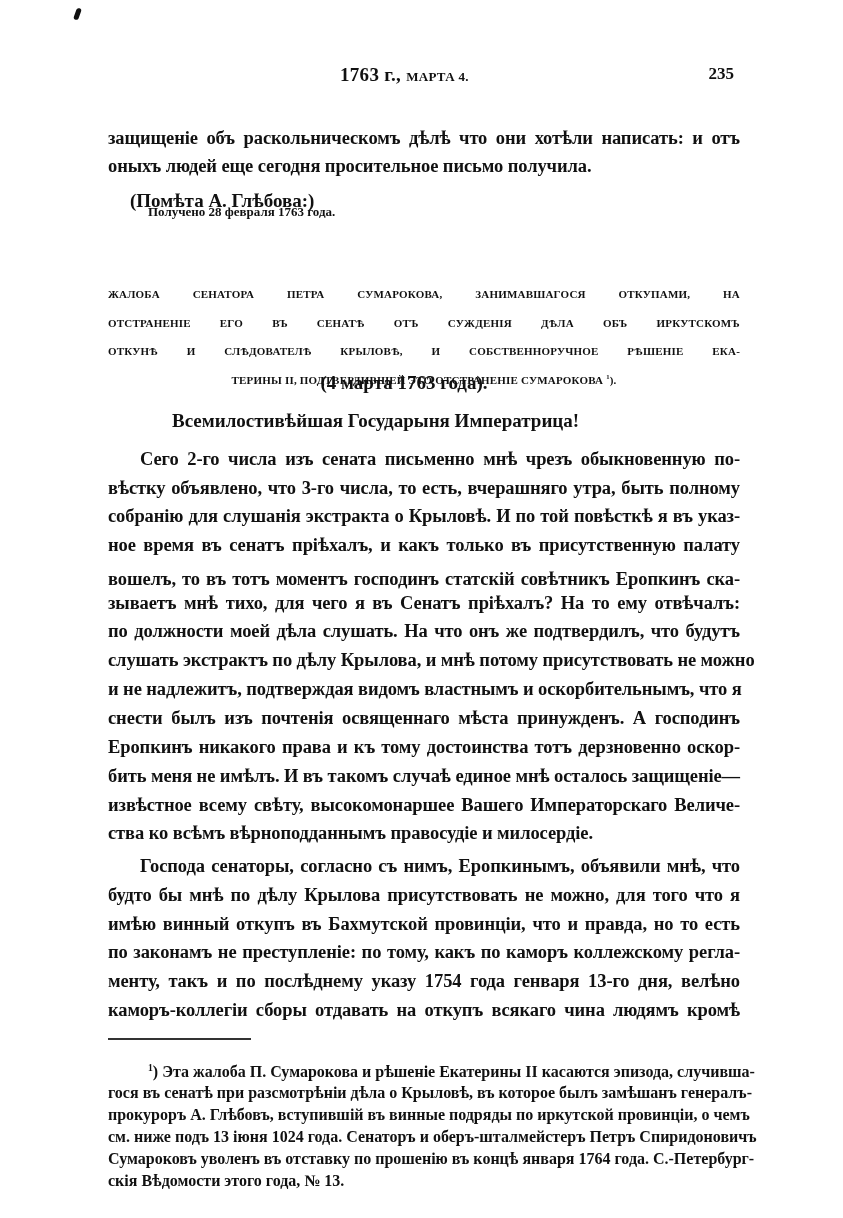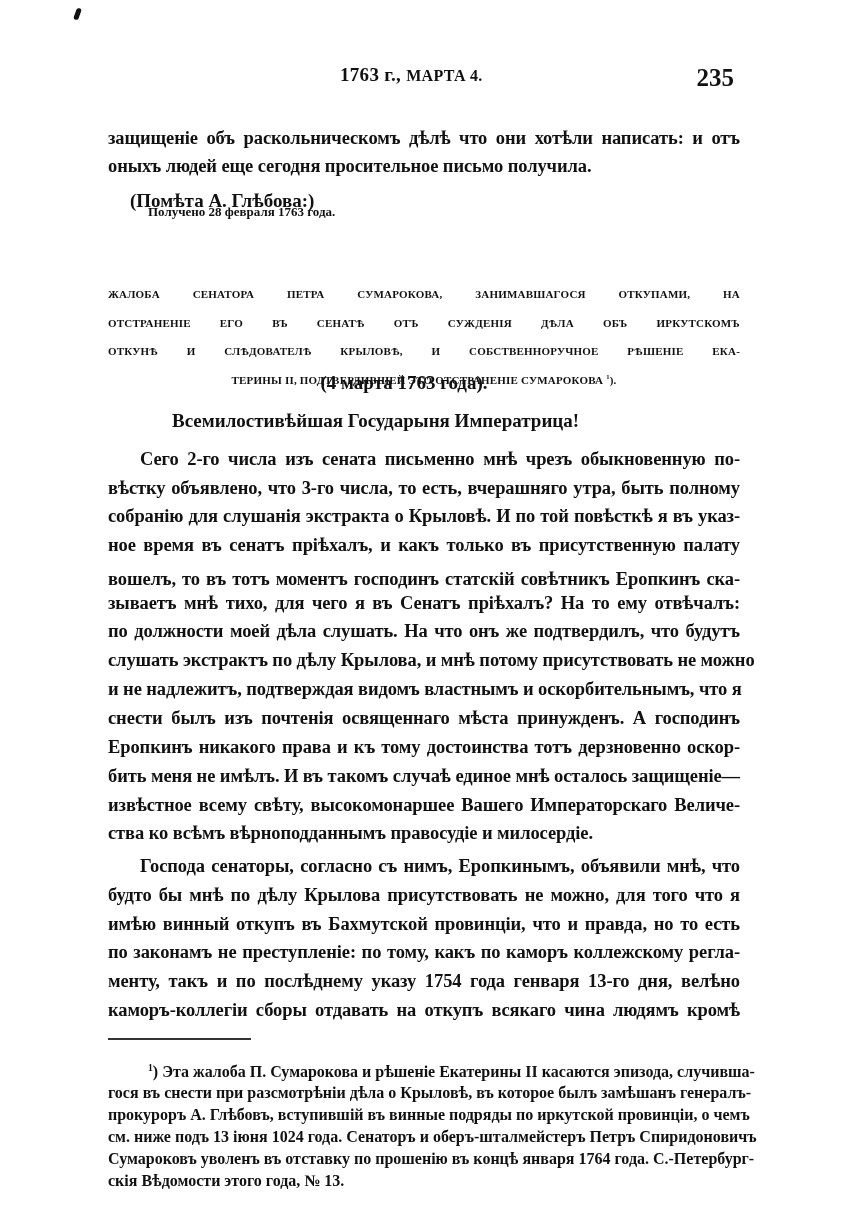--- a/index.html
+++ b/index.html
@@ -2,22 +2,22 @@
 <html><head>
 <meta charset="utf-8">
 <style>
   html, body { margin: 0; padding: 0; background: #ffffff; }
   body { width: 843px; height: 1218px; position: relative; overflow: hidden;
          font-family: "Liberation Serif", "DejaVu Serif", serif; color: #111; }
   .mark { position: absolute; left: 75px; top: 8px; width: 5px; height: 12px;
           background: #111; border-radius: 3px; transform: rotate(20deg); }
   .header { position: absolute; top: 64px; left: 108px; width: 632px; height: 28px; }
   .header .running { position: absolute; left: 232px; top: 0; font-size: 19px; font-weight: bold; letter-spacing: 0.3px; }
-  .header .running .sc { font-size: 16px; text-transform: uppercase; }
-  .header .pageno { position: absolute; right: 6px; top: 0; font-size: 25px; font-weight: bold; }
+  .header .running .sc { font-size: 13px; text-transform: uppercase; }
+  .header .pageno { position: absolute; right: 6px; top: 0; font-size: 17px; font-weight: bold; }
   .body-line { position: absolute; left: 108px; width: 632px; font-size: 18.5px;
                font-weight: bold; text-align: justify; text-align-last: justify; white-space: nowrap; letter-spacing: -0.1px; }
   .body-line.last { text-align-last: left; }
   .p-start { padding-left: 32px; box-sizing: border-box; }
   .note { position: absolute; left: 130px; top: 190px; font-size: 19px; font-weight: bold; }
   .received { position: absolute; left: 148px; top: 207px; font-size: 13px; font-weight: bold; }
   .title-line { position: absolute; left: 108px; width: 632px; font-size: 11px; font-weight: 900;
                 text-transform: uppercase; letter-spacing: 0.2px; text-align: justify; text-align-last: justify; white-space: nowrap; margin-top: 36px; }
   .title-line.center { text-align: center; text-align-last: center; }
   .date { position: absolute; left: 0; width: 808px; top: 372px; text-align: center; font-size: 19px; font-weight: bold; padding-left: 0; }
@@ -75,17 +75,17 @@
 <div class="body-line p-start" style="top:856px">Господа сенаторы, согласно съ нимъ, Еропкинымъ, объявили мнѣ, что</div>
 <div class="body-line" style="top:885px">будто бы мнѣ по дѣлу Крылова присутствовать не можно, для того что я</div>
 <div class="body-line" style="top:914px">имѣю винный откупъ въ Бахмутской провинціи, что и правда, но то есть</div>
 <div class="body-line" style="top:942px">по законамъ не преступленіе: по тому, какъ по каморъ коллежскому регла-</div>
 <div class="body-line" style="top:971px">менту, такъ и по послѣднему указу 1754 года генваря 13-го дня, велѣно</div>
 <div class="body-line" style="top:1000px">каморъ-коллегіи сборы отдавать на откупъ всякаго чина людямъ кромѣ</div>
 
 <div class="rule" style="top:1038px"></div>
 
 <div class="fn-line first" style="top:1062px"><sup>1</sup><span>) Эта жалоба П. Сумарокова и рѣшеніе Екатерины II касаются эпизода, случивша-</span></div>
-<div class="fn-line" style="top:1084px">гося въ снести при разсмотрѣніи дѣла о Крыловѣ, въ которое былъ замѣшанъ генералъ-</div>
+<div class="fn-line" style="top:1084px">гося въ сенатѣ при разсмотрѣніи дѣла о Крыловѣ, въ которое былъ замѣшанъ генералъ-</div>
 <div class="fn-line" style="top:1106px">прокуроръ А. Глѣбовъ, вступившій въ винные подряды по иркутской провинціи, о чемъ</div>
 <div class="fn-line" style="top:1128px">см. ниже подъ 13 іюня 1024 года. Сенаторъ и оберъ-шталмейстеръ Петръ Спиридоновичъ</div>
 <div class="fn-line" style="top:1150px">Сумароковъ уволенъ въ отставку по прошенію въ концѣ января 1764 года. С.-Петербург-</div>
 <div class="fn-line last" style="top:1172px">скія Вѣдомости этого года, № 13.</div>
 
 </body></html>

